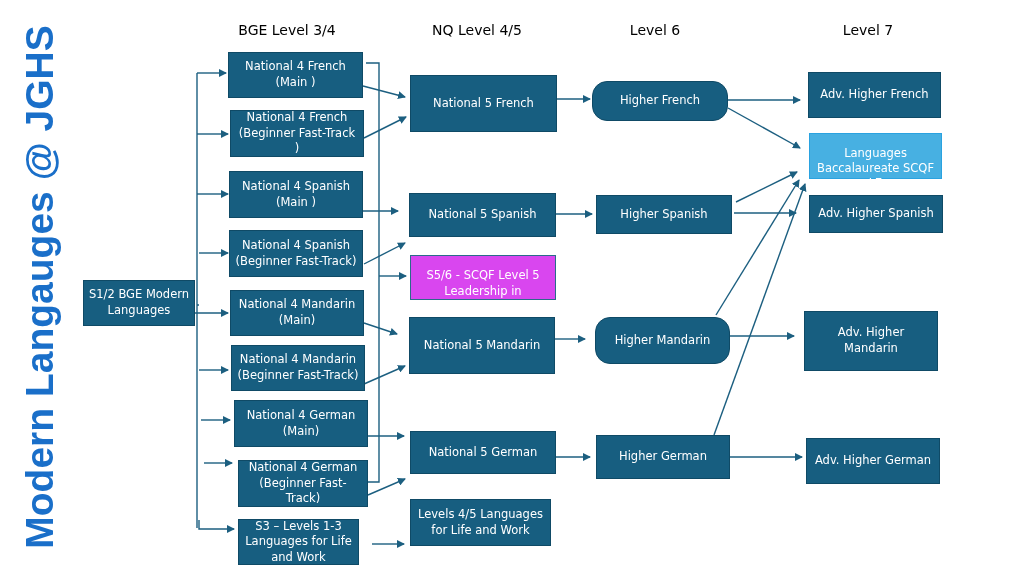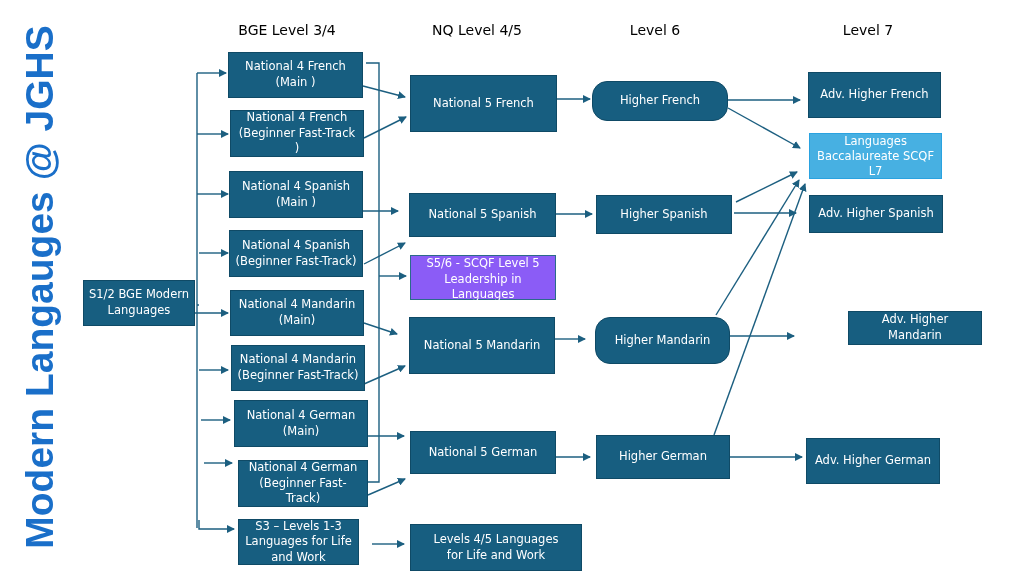--- a/index.html
+++ b/index.html
@@ -19,23 +19,23 @@
     font-family: "DejaVu Sans", sans-serif; font-weight: normal;
     transform: translateX(-50%); white-space: nowrap;
   }
   .box {
     position: absolute; box-sizing: border-box;
     background: #175e80; color: #ffffff;
     border: 1.5px solid #0f4a66;
     display: flex; align-items: center; justify-content: center;
     text-align: center; font-size: 11.5px; line-height: 1.35;
     font-family: "DejaVu Sans", sans-serif;
-    padding: 0 4px; white-space: pre-line;
+    padding: 12px 4px; white-space: pre-line;
   }
-  .box.green { background: #8b5cf6; border-color: #2b6a8a; align-items: flex-start; }
+  .box.green { background: #d946ef; border-color: #2b6a8a; align-items: flex-start; }
   .box.light { background: #47b0e2; border-color: #2aa2e0; align-items: flex-start; line-height: 1.3; }
   svg.links { position: absolute; left: 0; top: 0; }
 </style>
 </head>
 <body>
 
 <div class="side-title">
   <span>Modern Langauges @ JGHS</span>
 </div>
 
@@ -122,28 +122,28 @@
 Languages for Life
 and Work</div>
 
 <div class="box" style="left:410px;top:75px;width:147px;height:57px;">National 5 French</div>
 <div class="box" style="left:409px;top:193px;width:147px;height:44px;">National 5 Spanish</div>
 <div class="box green" style="left:410px;top:255px;width:146px;height:45px;">S5/6 - SCQF Level 5
 Leadership in
 Languages</div>
 <div class="box" style="left:409px;top:317px;width:146px;height:57px;">National 5 Mandarin</div>
 <div class="box" style="left:410px;top:431px;width:146px;height:43px;">National 5 German</div>
-<div class="box" style="left:410px;top:524px;width:172px;height:47px;">Levels 4/5 Languages
+<div class="box" style="left:410px;top:499px;width:141px;height:47px;">Levels 4/5 Languages
 for Life and Work</div>
 
 <div class="box" style="left:592px;top:81px;width:136px;height:40px;border-radius:15px;">Higher French</div>
 <div class="box" style="left:596px;top:195px;width:136px;height:39px;">Higher Spanish</div>
 <div class="box" style="left:595px;top:317px;width:135px;height:47px;border-radius:15px;">Higher Mandarin</div>
 <div class="box" style="left:596px;top:435px;width:134px;height:44px;">Higher German</div>
 
 <div class="box" style="left:808px;top:72px;width:133px;height:46px;">Adv. Higher French</div>
 <div class="box light" style="left:809px;top:133px;width:133px;height:46px;">Languages
 Baccalaureate SCQF
 L7</div>
 <div class="box" style="left:809px;top:195px;width:134px;height:38px;">Adv. Higher Spanish</div>
-<div class="box" style="left:848px;top:311px;width:134px;height:34px;">Adv. Higher
+<div class="box" style="left:804px;top:311px;width:134px;height:60px;">Adv. Higher
 Mandarin</div>
 <div class="box" style="left:806px;top:438px;width:134px;height:46px;">Adv. Higher German</div>
 
 </body></html>

